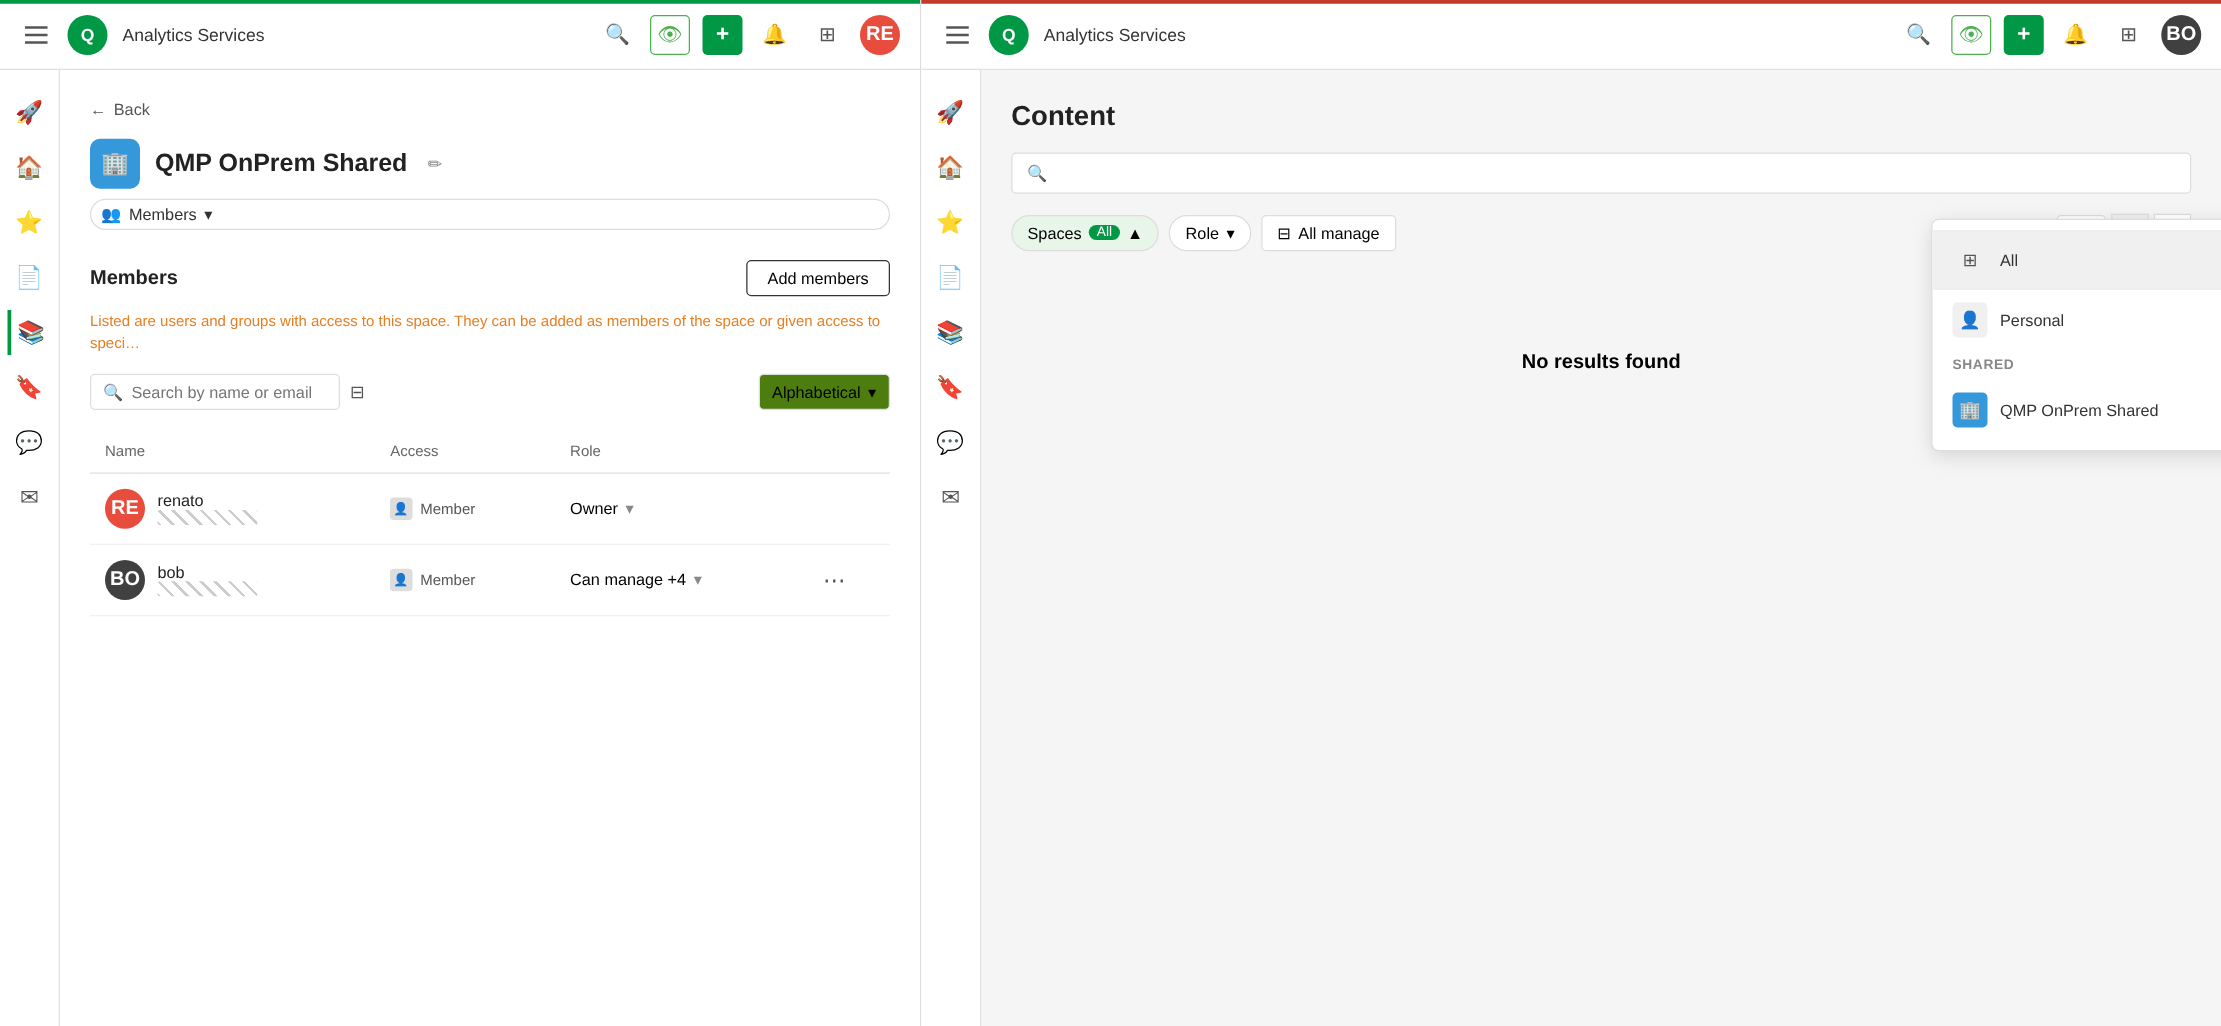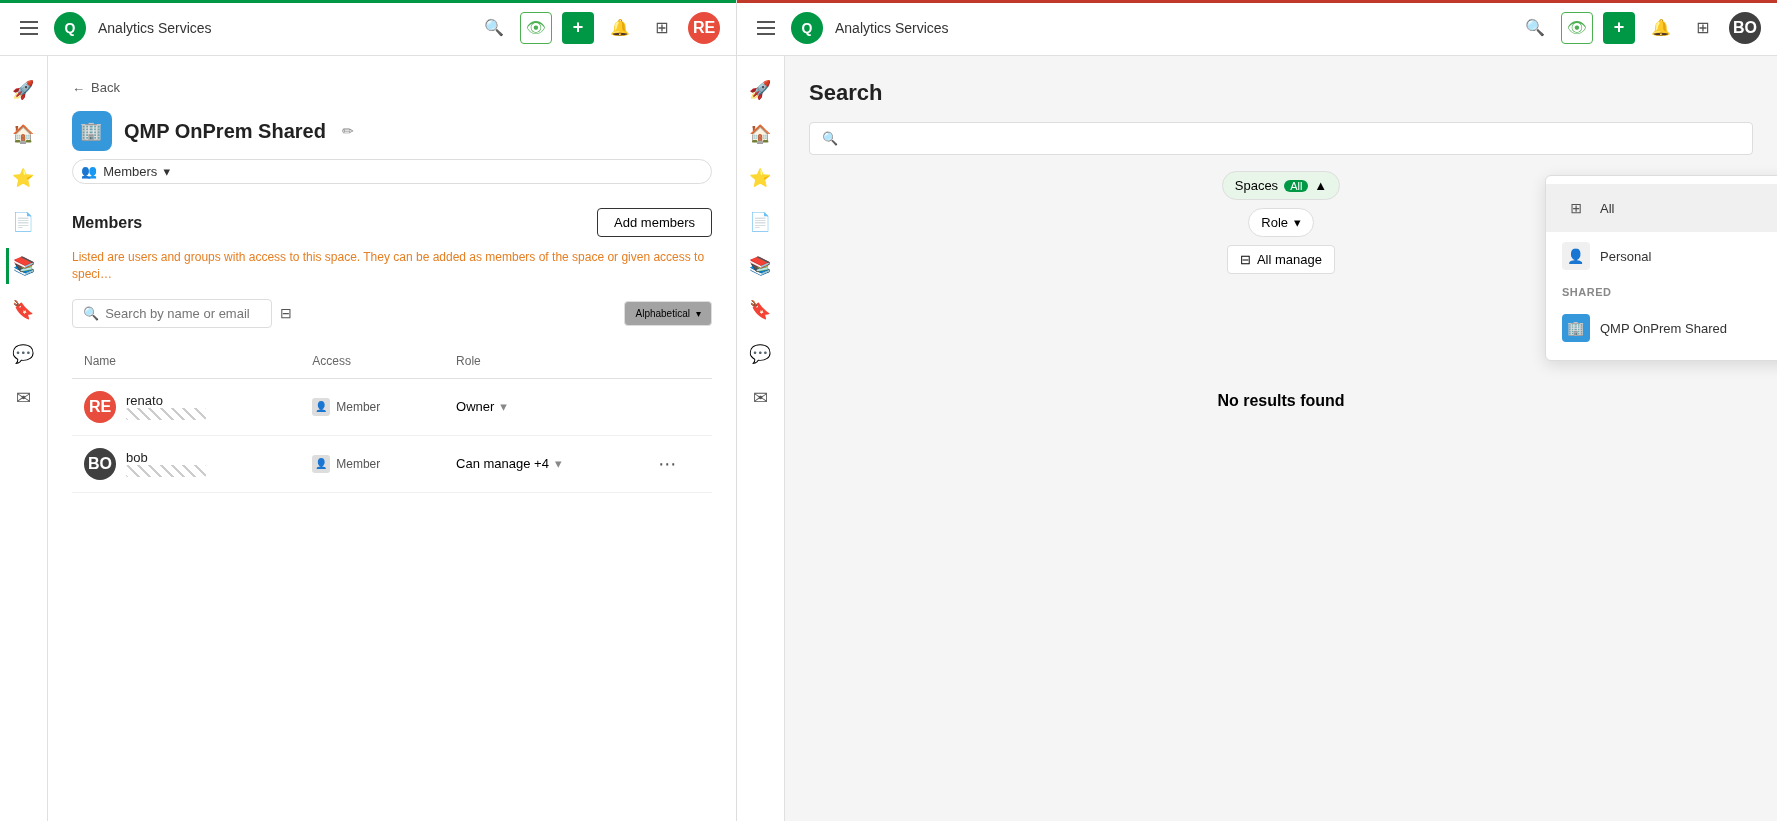--- a/index.html
+++ b/index.html
@@ -54,21 +54,21 @@
     .members-header { display: flex; align-items: center; justify-content: space-between; margin-bottom: 12px; }
     .members-title { font-size: 16px; font-weight: 600; color: #222; }
     .add-members-btn { padding: 6px 16px; border: 1.5px solid #333; background: white; border-radius: 4px; cursor: pointer; font-size: 13px; font-weight: 500; }
     .members-notice { font-size: 12px; color: #e67e22; margin-bottom: 16px; line-height: 1.4; }
 
     
     .search-filter-row { display: flex; align-items: center; gap: 8px; margin-bottom: 16px; }
     .search-box { display: flex; align-items: center; gap: 6px; border: 1px solid #ddd; border-radius: 4px; padding: 6px 10px; flex: 0 0 200px; background: white; }
     .search-box input { border: none; outline: none; font-size: 13px; color: #333; width: 100%; background: transparent; }
     .filter-icon { color: #555; cursor: pointer; font-size: 14px; }
-    .sort-dropdown { margin-left: auto; display: flex; align-items: center; gap: 6px; border: 1px solid #ddd; border-radius: 4px; padding: 6px 10px; cursor: pointer; background: #a3a3a3; font-size: 10px; }
+    .sort-dropdown { margin-left: auto; display: flex; align-items: center; gap: 6px; border: 1px solid #ddd; border-radius: 4px; padding: 6px 10px; cursor: pointer; background: #4d7c0f; font-size: 13px; }
 
     
     .members-table { width: 100%; border-collapse: collapse; }
     .members-table th { text-align: left; padding: 10px 12px; border-bottom: 1px solid #e0e0e0; color: #666; font-weight: 500; font-size: 12px; }
     .members-table td { padding: 12px; border-bottom: 1px solid #f0f0f0; }
     .member-row { display: flex; align-items: center; gap: 10px; }
     .member-info { display: flex; flex-direction: column; }
     .member-name { font-weight: 500; font-size: 13px; color: #222; }
     .role-dropdown { display: flex; align-items: center; gap: 6px; font-size: 13px; cursor: pointer; }
     .role-dropdown .chevron { color: #888; }
@@ -83,21 +83,21 @@
 
     
     .right-topbar { height: 56px; background: #fff; border-bottom: 1px solid #e0e0e0; display: flex; align-items: center; padding: 0 16px; gap: 12px; position: relative; }
     .right-sidebar { width: 48px; background: #fff; border-right: 1px solid #e0e0e0; display: flex; flex-direction: column; align-items: center; padding-top: 16px; gap: 8px; }
     .right-content { flex: 1; padding: 24px; overflow-y: auto; }
     .catalog-title { font-size: 22px; font-weight: 600; color: #222; margin-bottom: 16px; }
     .content-search { display: flex; align-items: center; gap: 8px; border: 1px solid #ddd; border-radius: 4px; padding: 8px 12px; background: white; margin-bottom: 16px; }
     .content-search input { border: none; outline: none; font-size: 13px; color: #888; width: 100%; background: transparent; }
 
     
-    .filters-row { display: flex; align-items: center; gap: 8px; margin-bottom: 20px; flex-direction: column; }
+    .filters-row { display: flex; align-items: center; gap: 8px; margin-bottom: 20px; }
     .filter-btn { display: flex; align-items: center; gap: 6px; padding: 6px 12px; border: 1px solid #ddd; border-radius: 20px; cursor: pointer; font-size: 13px; background: white; }
     .filter-btn.active { background: #e8f5e9; }
     .badge { background: #009845; color: white; border-radius: 10px; padding: 0 6px; font-size: 11px; }
     .all-filters-btn { display: flex; align-items: center; gap: 6px; padding: 6px 12px; border: 1px solid #ddd; border-radius: 4px; cursor: pointer; font-size: 13px; background: white; }
     .view-toggle { margin-left: auto; display: flex; align-items: center; gap: 4px; }
     .view-btn { width: 30px; height: 30px; display: flex; align-items: center; justify-content: center; border: 1px solid #ddd; cursor: pointer; background: white; }
     .view-btn.active { background: #f0f0f0; }
     .sort-btn { display: flex; align-items: center; gap: 4px; padding: 6px 10px; border: 1px solid #ddd; border-radius: 4px; cursor: pointer; font-size: 13px; background: white; }
 
     
@@ -296,21 +296,21 @@
         <div class="sidebar-icon">🏠</div>
         <div class="sidebar-icon">⭐</div>
         <div class="sidebar-icon">📄</div>
         <div class="sidebar-icon">📚</div>
         <div class="sidebar-icon">🔖</div>
         <div class="sidebar-icon">💬</div>
         <div class="sidebar-icon">✉</div>
       </div>
 
       <div class="right-content" style="position:relative;">
-        <h1 class="catalog-title">Search</h1>
+        <h1 class="catalog-title">Content</h1>
 
         <div class="content-search">
           <span style="color:#888;">🔍</span>
         </div>
 
         <div class="filters-row">
           <button class="filter-btn active">
             <span>Spaces</span>
             <span class="badge">All</span>
             <span>▲</span>

